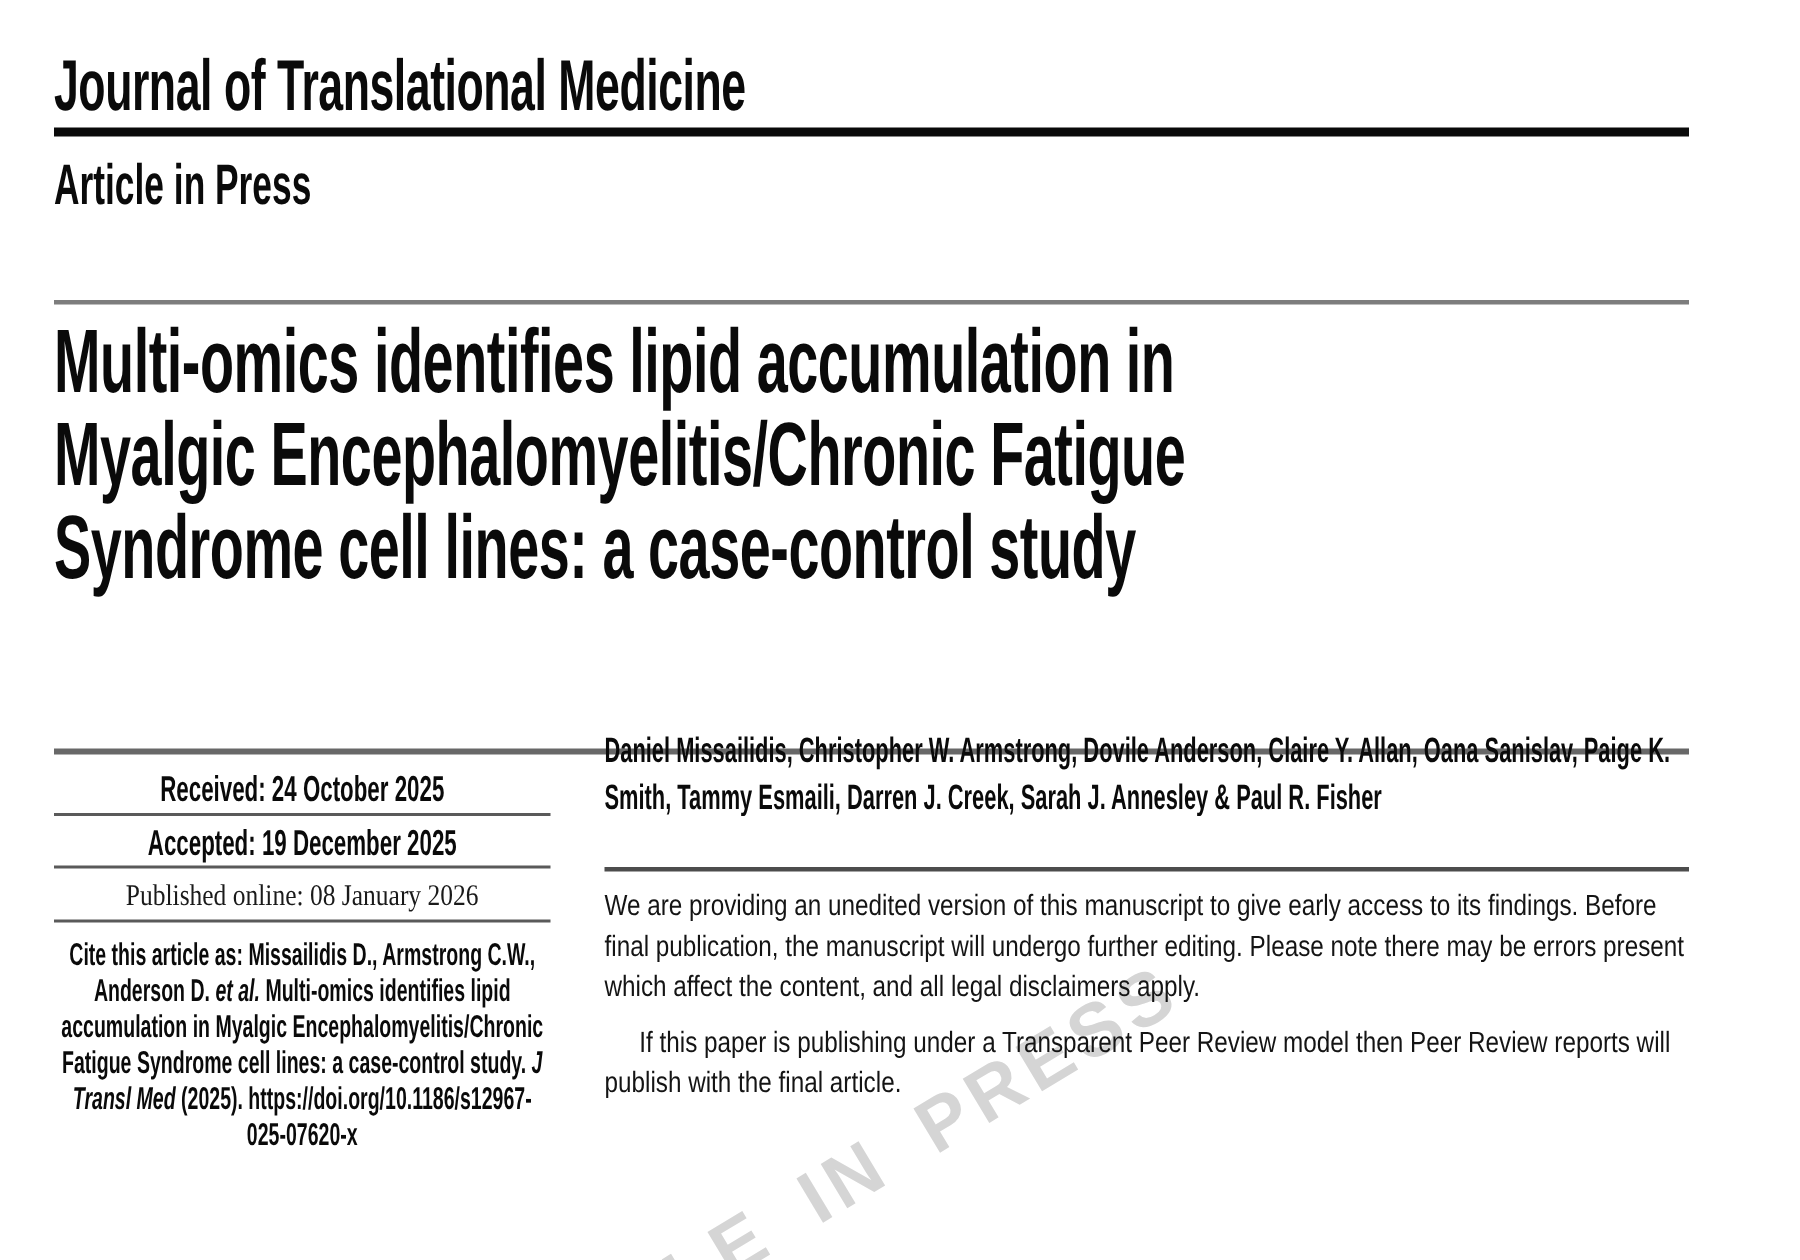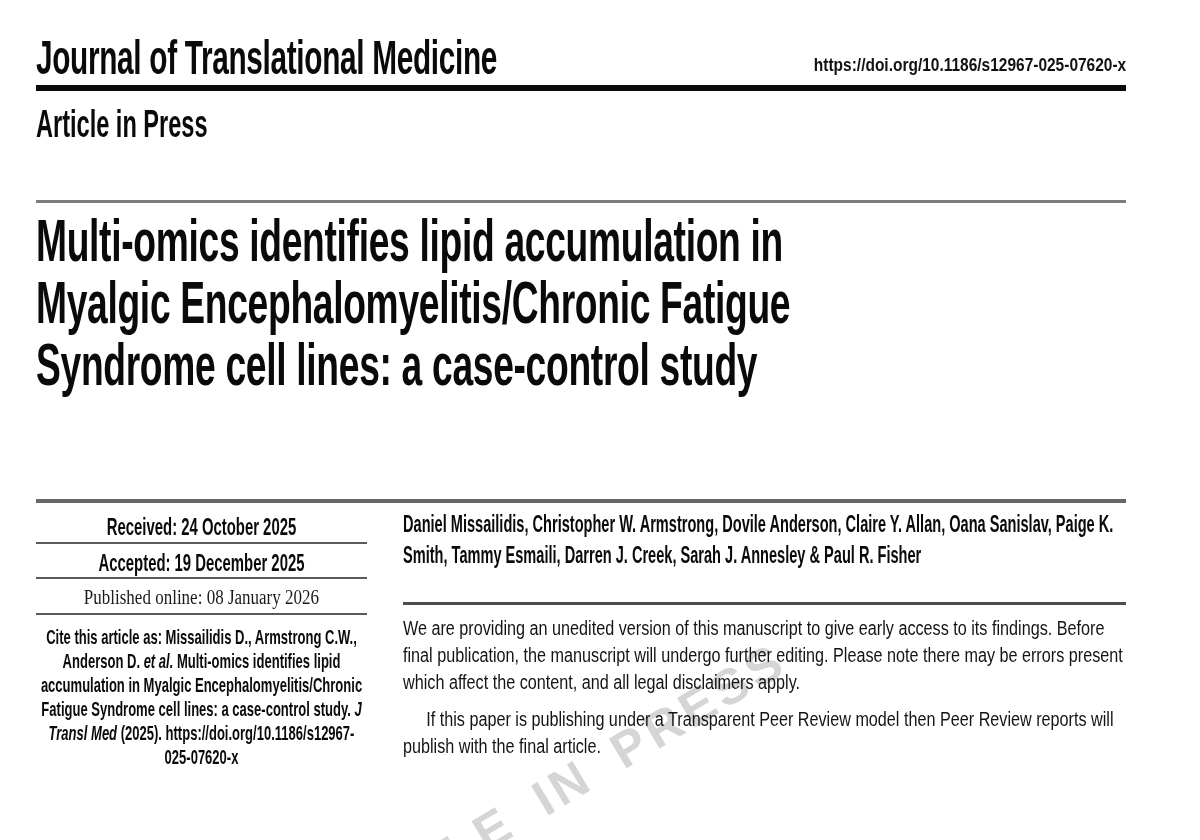--- a/index.html
+++ b/index.html
@@ -105,21 +105,21 @@
   }
   .citation {
     font-size: 21px;
     line-height: 24px;
   }
   .citation .it { font-style: italic; }
 
   
   .rightcol {
     position: absolute;
-    left: 403px; top: 509px;
+    left: 403px; top: 485px;
     width: 723px;
   }
   .authors {
     font-size: 23.5px;
     line-height: 31px;
   }
   .rule-disclaimer {
     margin-top: 31px;
     height: 3px;
     background: #4d4d4d;
@@ -156,23 +156,20 @@
 </style>
 </head>
 <body>
 
 <div class="sheet">
 
   <div class="watermark">ARTICLE IN PRESS</div>
 
   <h1 class="cond journal-name">Journal of Translational Medicine</h1>
 
-  <div class="doi-header">
-    <span class="squeeze">https://doi.org/10.1186/s12967-025-07620-x</span>
-  </div>
 
   <div class="rule rule-header"></div>
 
   <h2 class="cond section-label">Article in Press</h2>
 
   <div class="rule rule-titletop"></div>
 
   <h3 class="article-title">
     <span class="cond tline">Multi-omics identifies lipid accumulation in</span>
     <span class="cond tline">Myalgic Encephalomyelitis/Chronic Fatigue</span>

